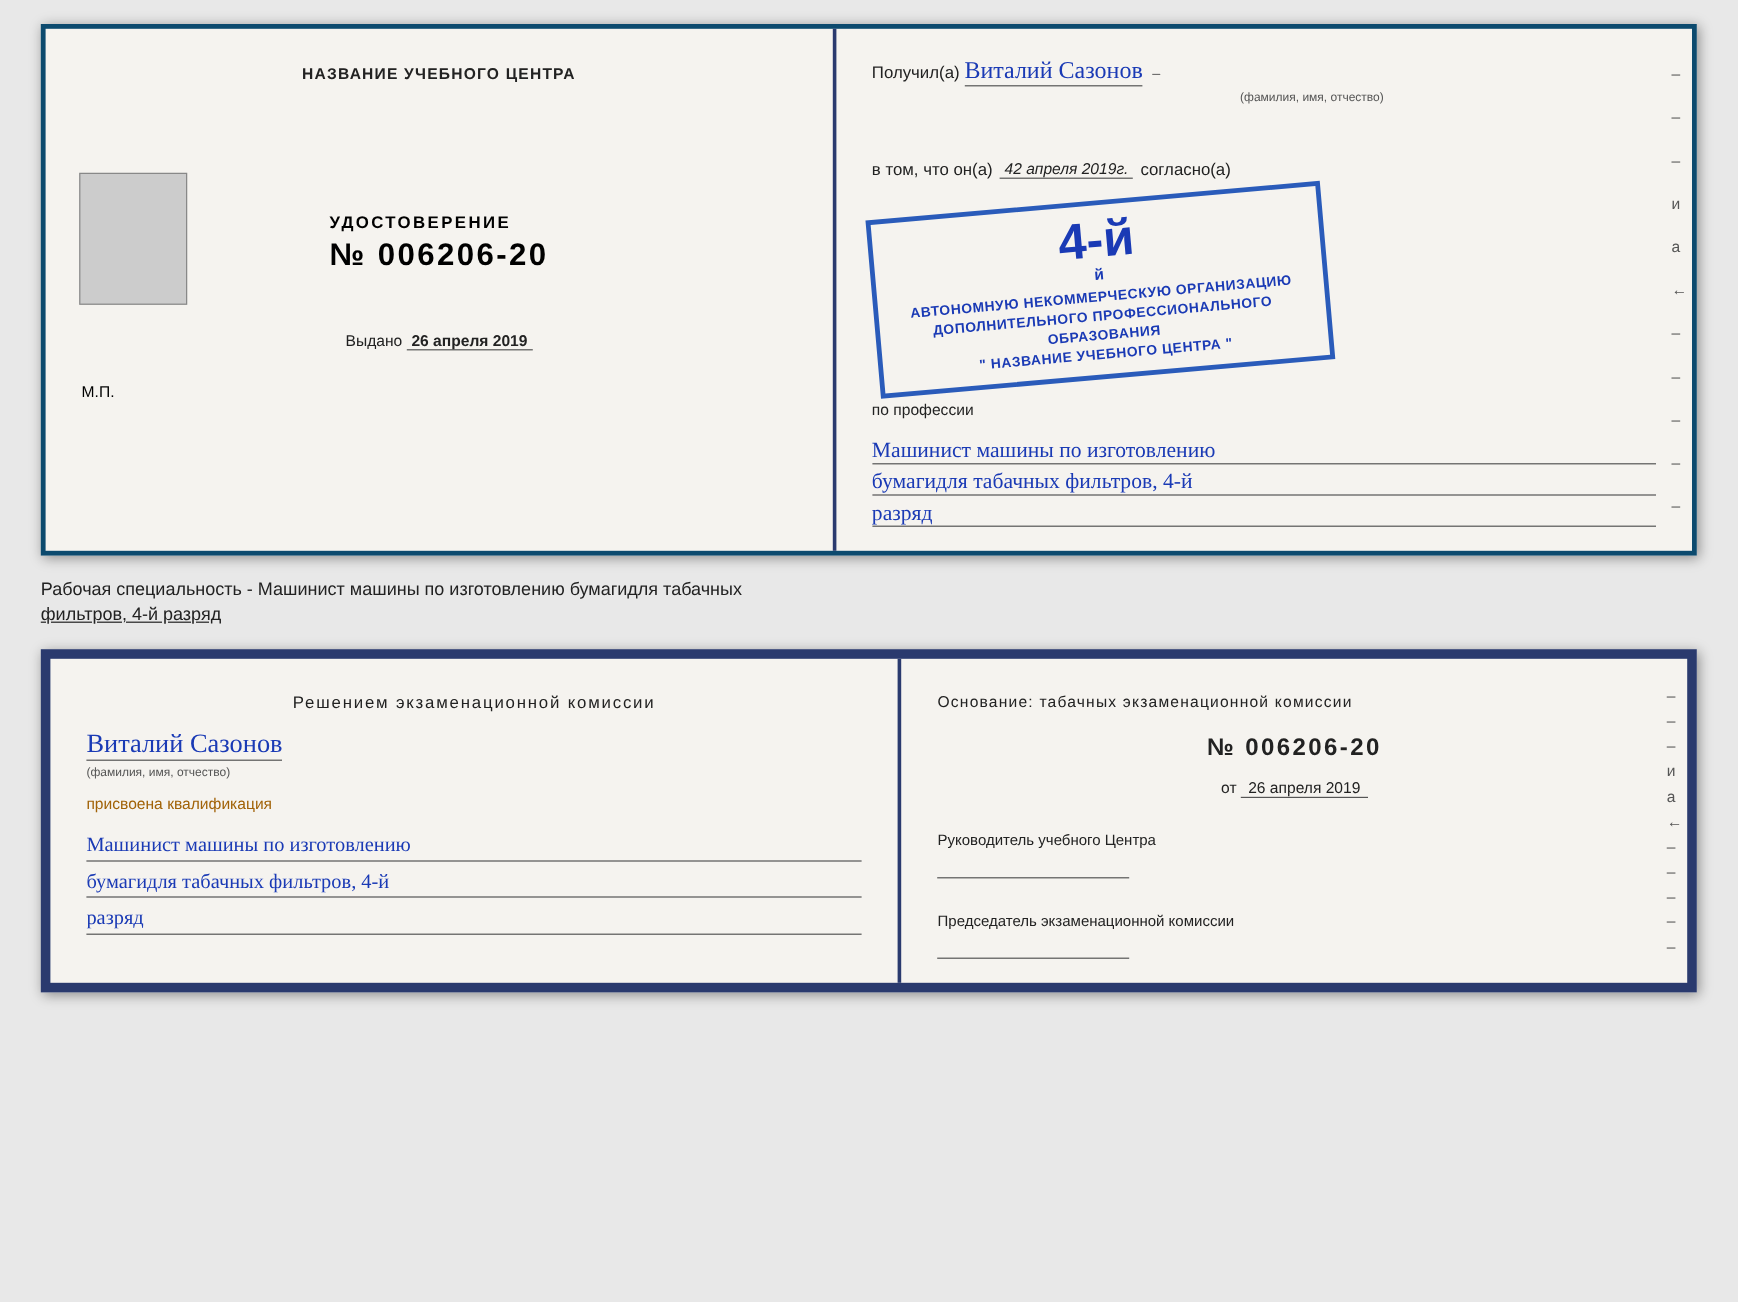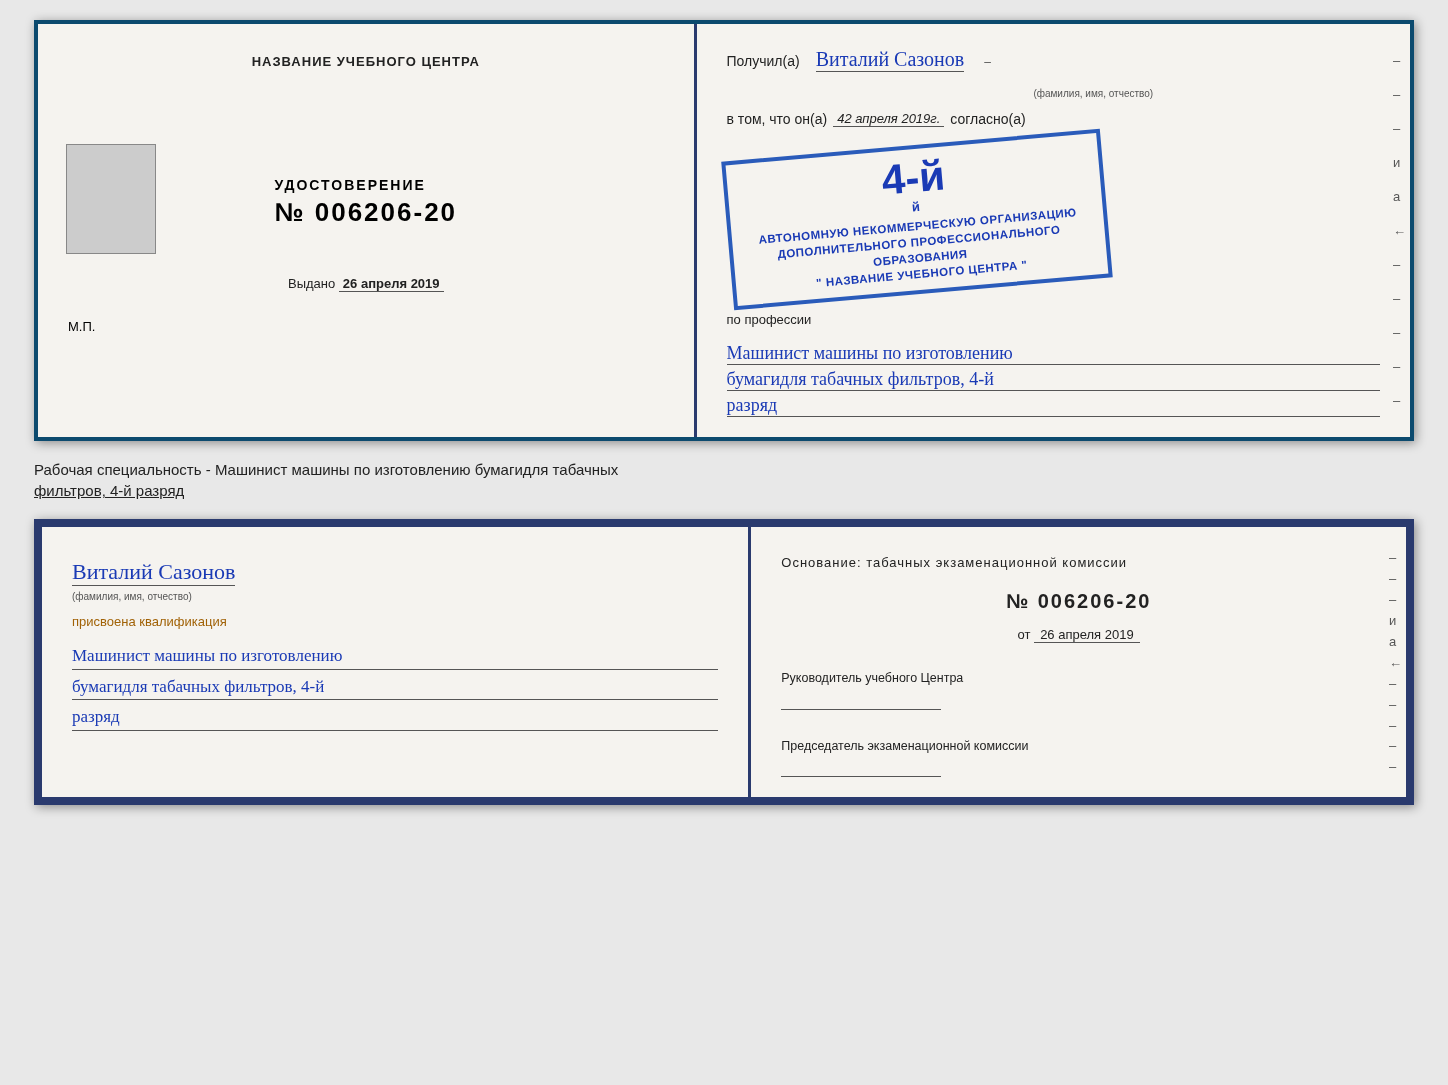--- a/index.html
+++ b/index.html
@@ -99,21 +99,21 @@
       align-self: flex-start;
     }
 
     
     .recipient-line {
       font-size: 14px;
       color: #222;
       display: flex;
       align-items: baseline;
       flex-wrap: wrap;
-      gap: 16px;
+      gap: 4px;
     }
 
     .handwritten-blue {
       font-family: 'Segoe Script', 'Comic Sans MS', cursive;
       color: #1a3ab5;
       font-size: 20px;
       border-bottom: 1px solid #555;
     }
 
     .small-label {
@@ -123,20 +123,21 @@
       display: block;
     }
 
     .vtom-line {
       font-size: 14px;
       color: #222;
       display: flex;
       align-items: flex-start;
       gap: 6px;
       flex-wrap: wrap;
+      margin-top: 34px;
     }
 
     .date-underline {
       border-bottom: 1px solid #555;
       font-style: italic;
       font-size: 13px;
       padding: 0 4px;
     }
 
     .stamp-block {
@@ -415,20 +416,21 @@
 </div>
 
 <div class="specialty-label">
   <span>Рабочая специальность - Машинист машины по изготовлению бумагидля табачных</span><br>
   <span class="underline-text">фильтров, 4-й разряд</span>
 </div>
 
 <div class="document-bottom">
 
   <div class="doc-bottom-left">
+    <div class="komissia-title">Решением экзаменационной комиссии</div>
 
     <div>
       <span class="name-line-bottom">Виталий Сазонов</span>
       <br>
       <span class="fio-label">(фамилия, имя, отчество)</span>
     </div>
 
     <div class="prisvoena">присвоена квалификация</div>
 
     <div>

